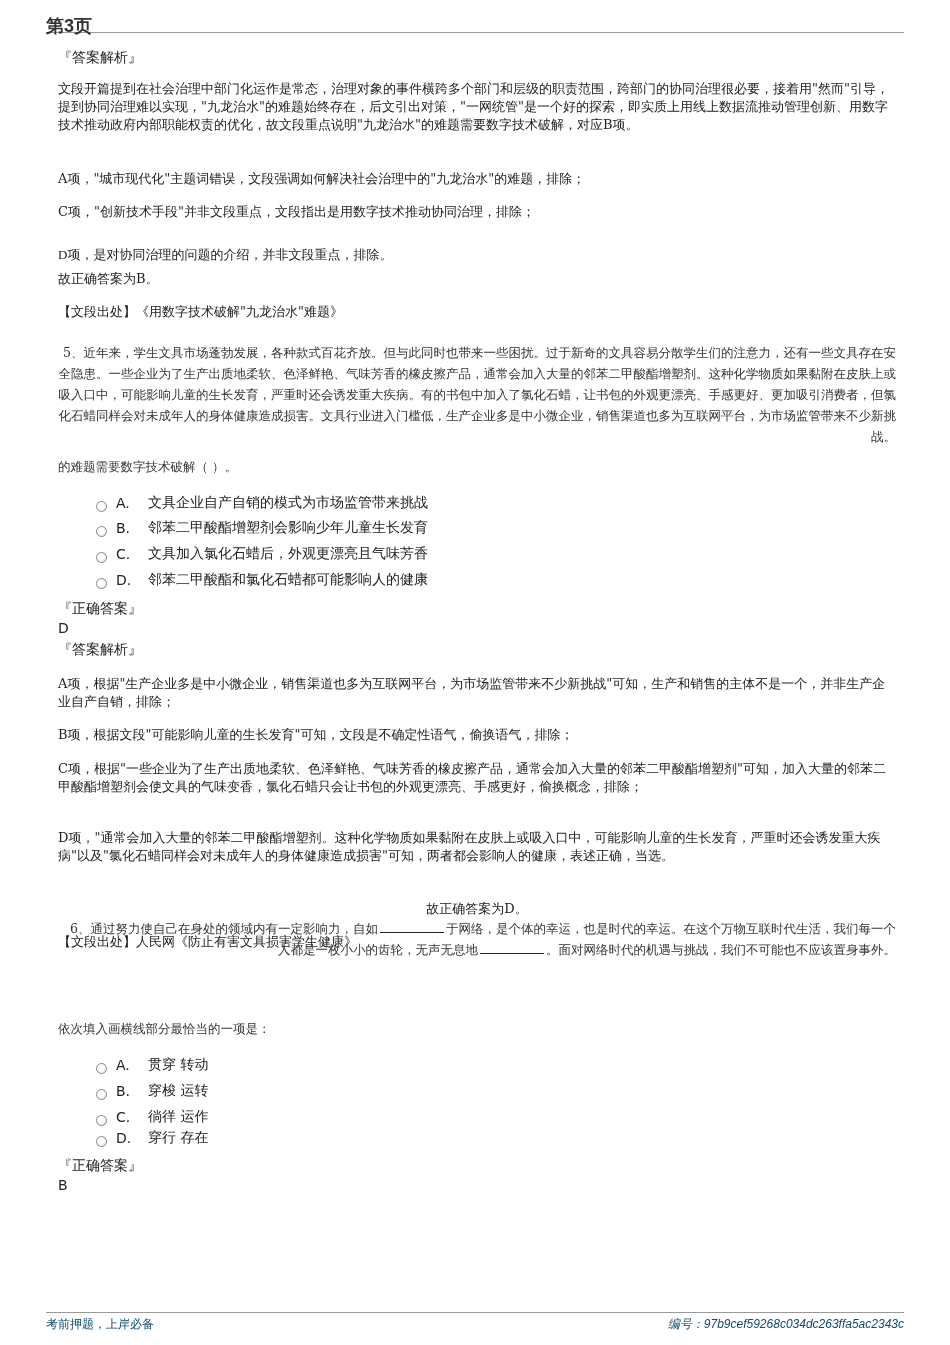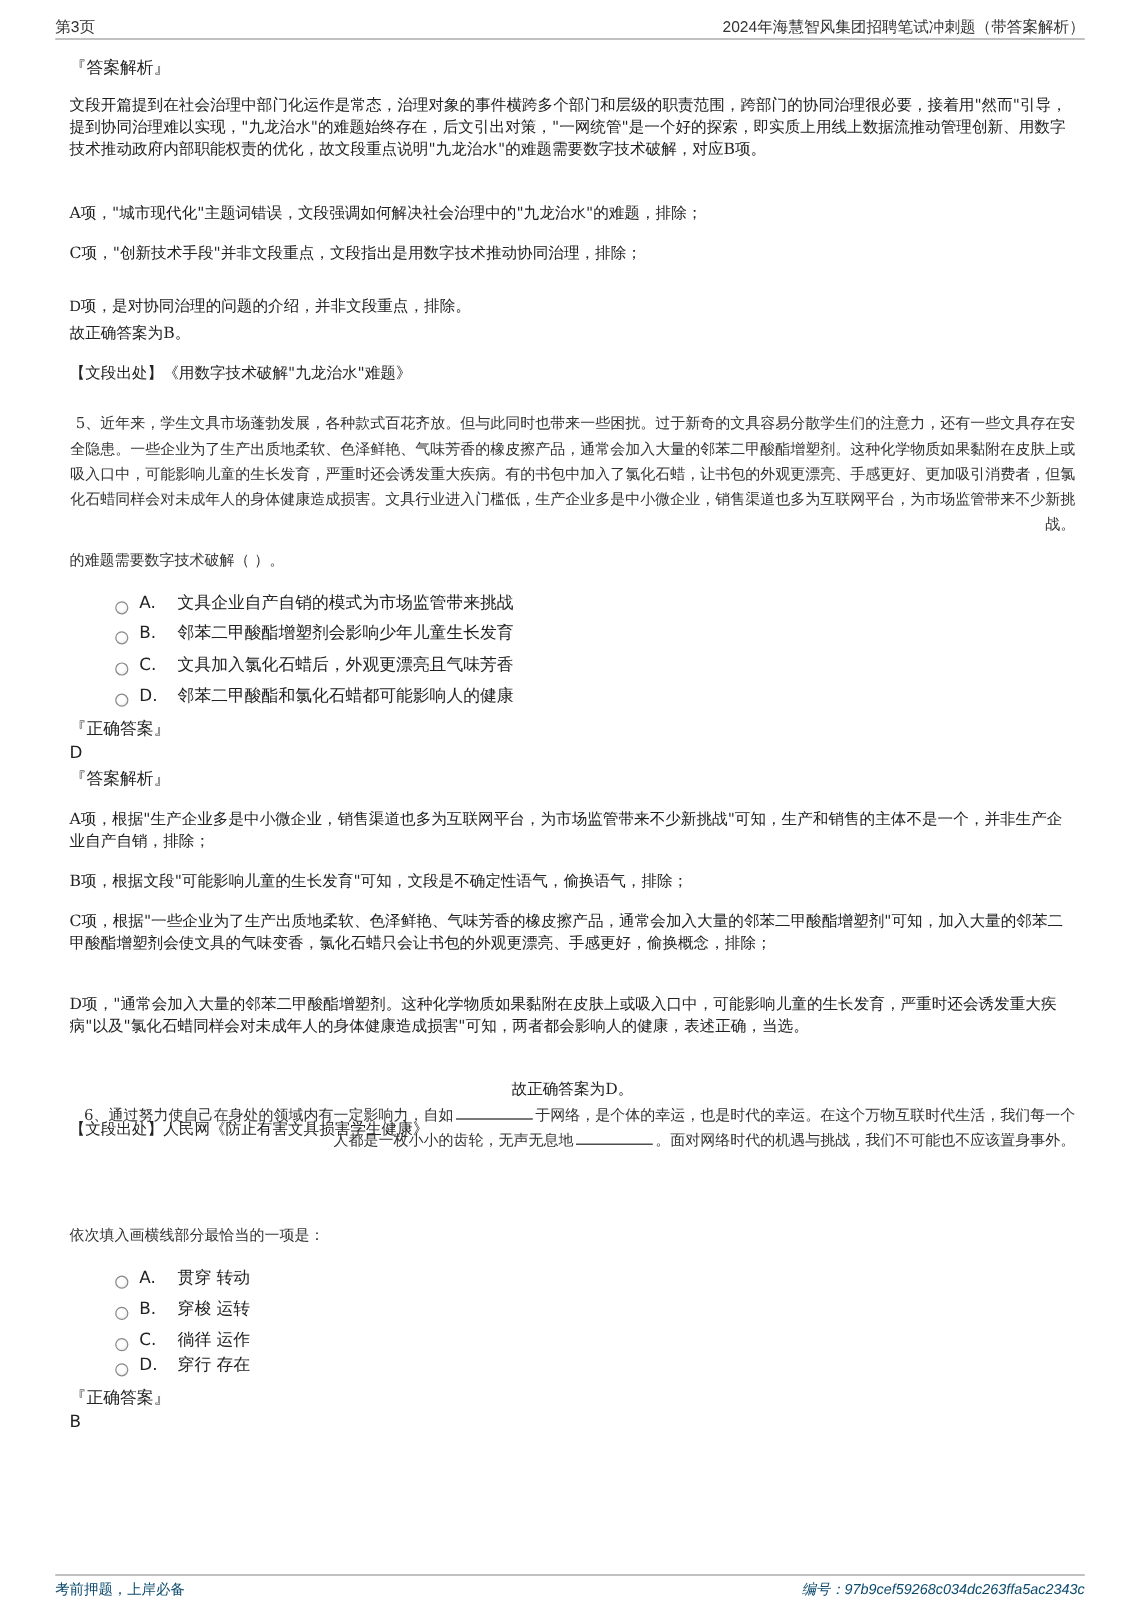--- a/index.html
+++ b/index.html
@@ -4,22 +4,23 @@
   <style>
     html, body { margin: 0; padding: 0; background: #ffffff; }
     body {
       width: 950px; height: 1345px; position: relative; overflow: hidden;
       font-family: "DejaVu Serif", "Liberation Serif", serif;
       color: #222222;
     }
     .hdr {
       position: absolute; left: 46px; right: 46px; top: 14px; height: 18px;
       border-bottom: 1px solid #999999;
-      font-size: 13px; color: #333333;
+      font-size: 18px; color: #333333;
       font-family: "Liberation Sans", "DejaVu Sans", sans-serif;
+      font-weight: bold;
     }
     .hdr .l { position: absolute; left: 0; top: 0; }
     .hdr .r { position: absolute; right: 0; top: 0; }
     .ftr {
       position: absolute; left: 46px; right: 46px; top: 1312px; height: 20px;
       border-top: 1px solid #999999;
       font-size: 12px; color: #0c4a6e;
       font-family: "Liberation Sans", "DejaVu Sans", sans-serif;
     }
     .ftr .l { position: absolute; left: 0; top: 3px; }
@@ -35,21 +36,20 @@
       background: radial-gradient(circle at 40% 40%, #fff 40%, #ddd 100%);
     }
     .optletter { font-family: "DejaVu Sans", sans-serif; width: 32px; display: inline-block; }
     .blank { display: inline-block; width: 64px; border-bottom: 1px solid #222; height: 12px; margin: 0 2px; }
   </style>
 </head>
 <body>
 
 <div class="hdr">
   <span class="l">第3页</span>
-  <span class="r">2024年海慧智风集团招聘笔试冲刺题（带答案解析）</span>
 </div>
 
 <div class="blk tag" style="top:48px;">『答案解析』</div>
 <div class="blk" style="top:80px;">文段开篇提到在社会治理中部门化运作是常态，治理对象的事件横跨多个部门和层级的职责范围，跨部门的协同治理很必要，接着用"然而"引导，提到协同治理难以实现，"九龙治水"的难题始终存在，后文引出对策，"一网统管"是一个好的探索，即实质上用线上数据流推动管理创新、用数字技术推动政府内部职能权责的优化，故文段重点说明"九龙治水"的难题需要数字技术破解，对应B项。</div>
 <div class="blk" style="top:170px;">A项，"城市现代化"主题词错误，文段强调如何解决社会治理中的"九龙治水"的难题，排除；</div>
 <div class="blk" style="top:203px;">C项，"创新技术手段"并非文段重点，文段指出是用数字技术推动协同治理，排除；</div>
 <div class="blk" style="top:246px;font-family:Liberation Serif, serif;">D项，是对协同治理的问题的介绍，并非文段重点，排除。</div>
 <div class="blk" style="top:270px;">故正确答案为B。</div>
 <div class="blk" style="top:303px;">【文段出处】《用数字技术破解"九龙治水"难题》</div>
 

